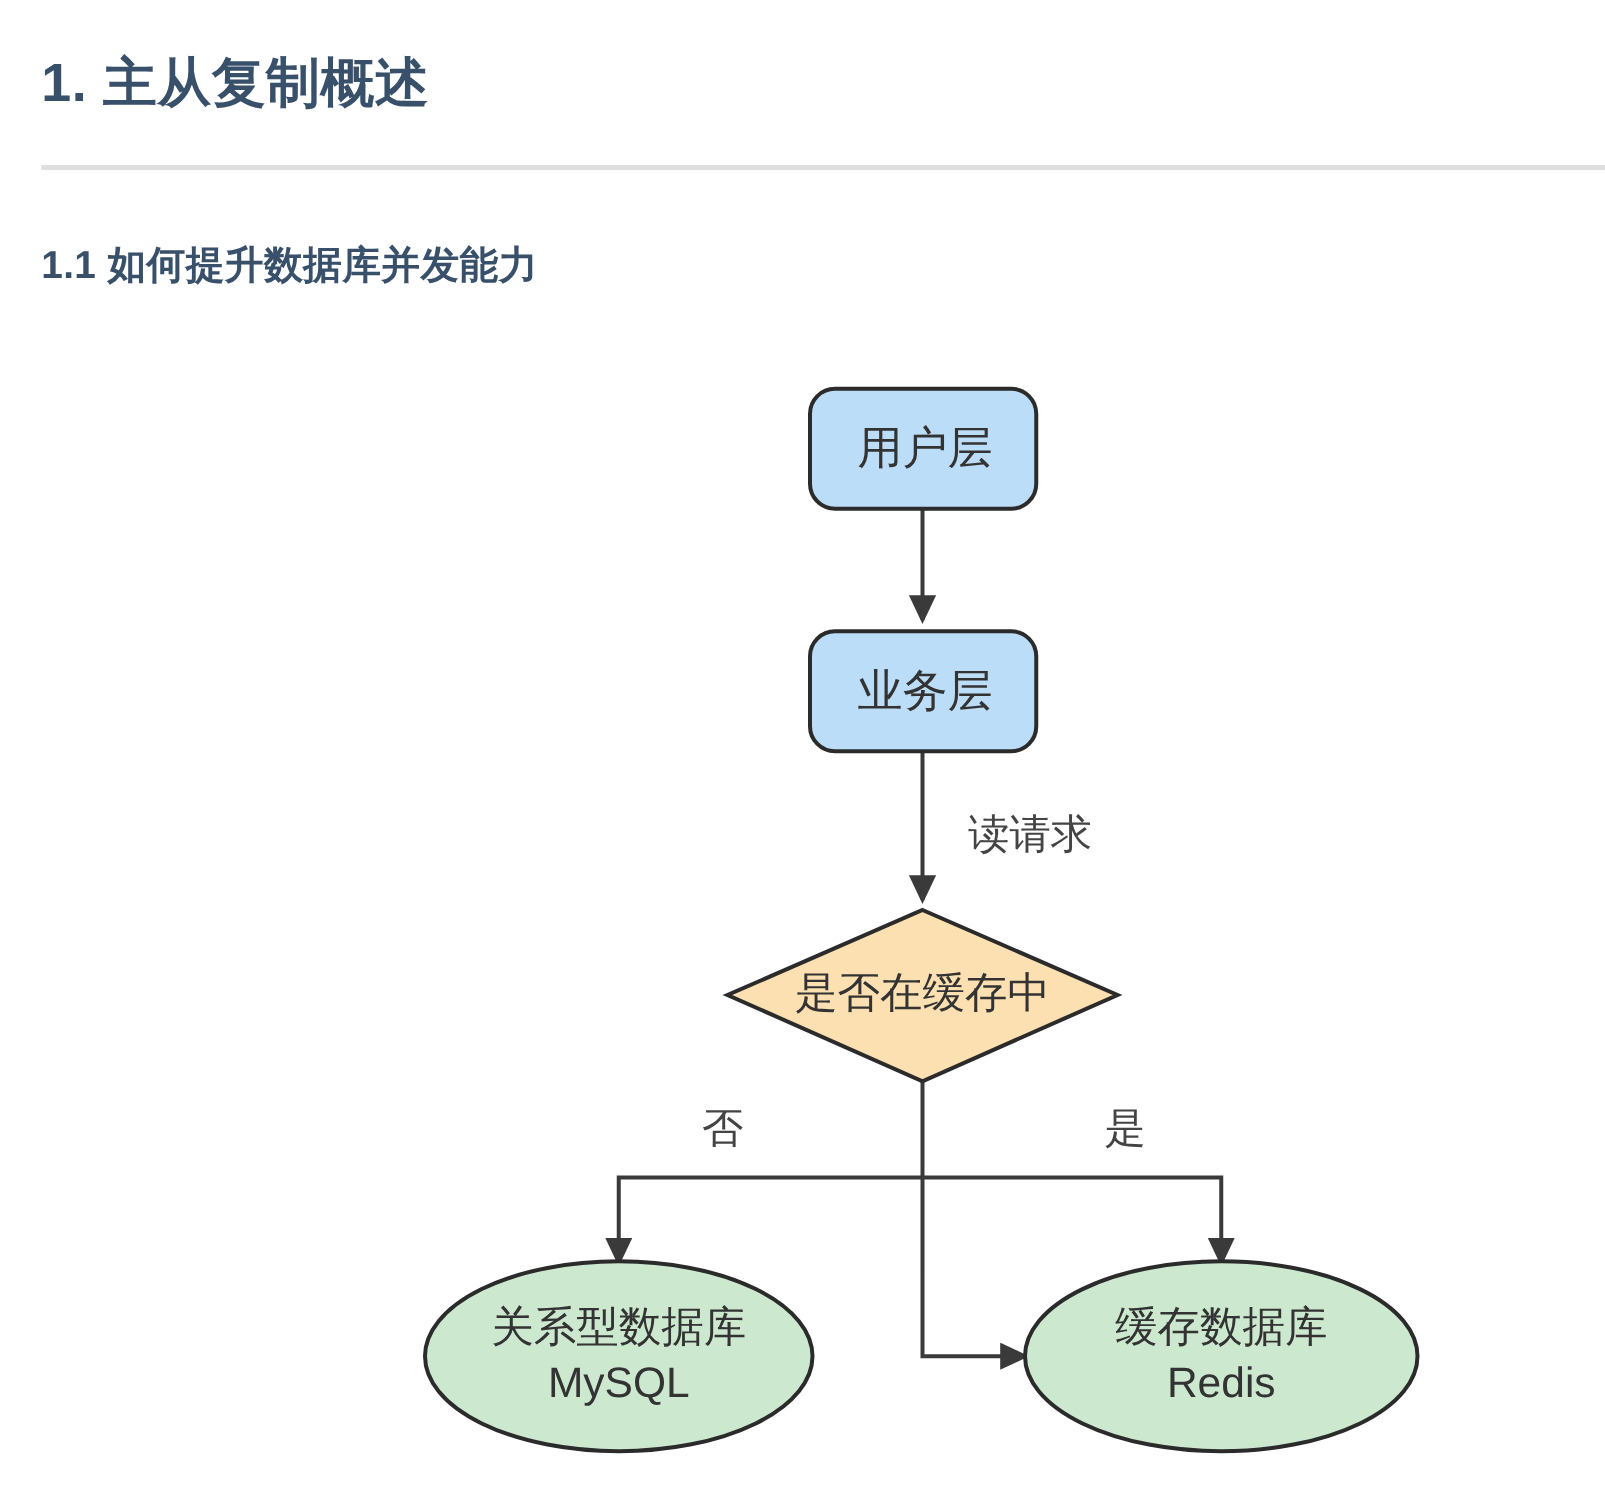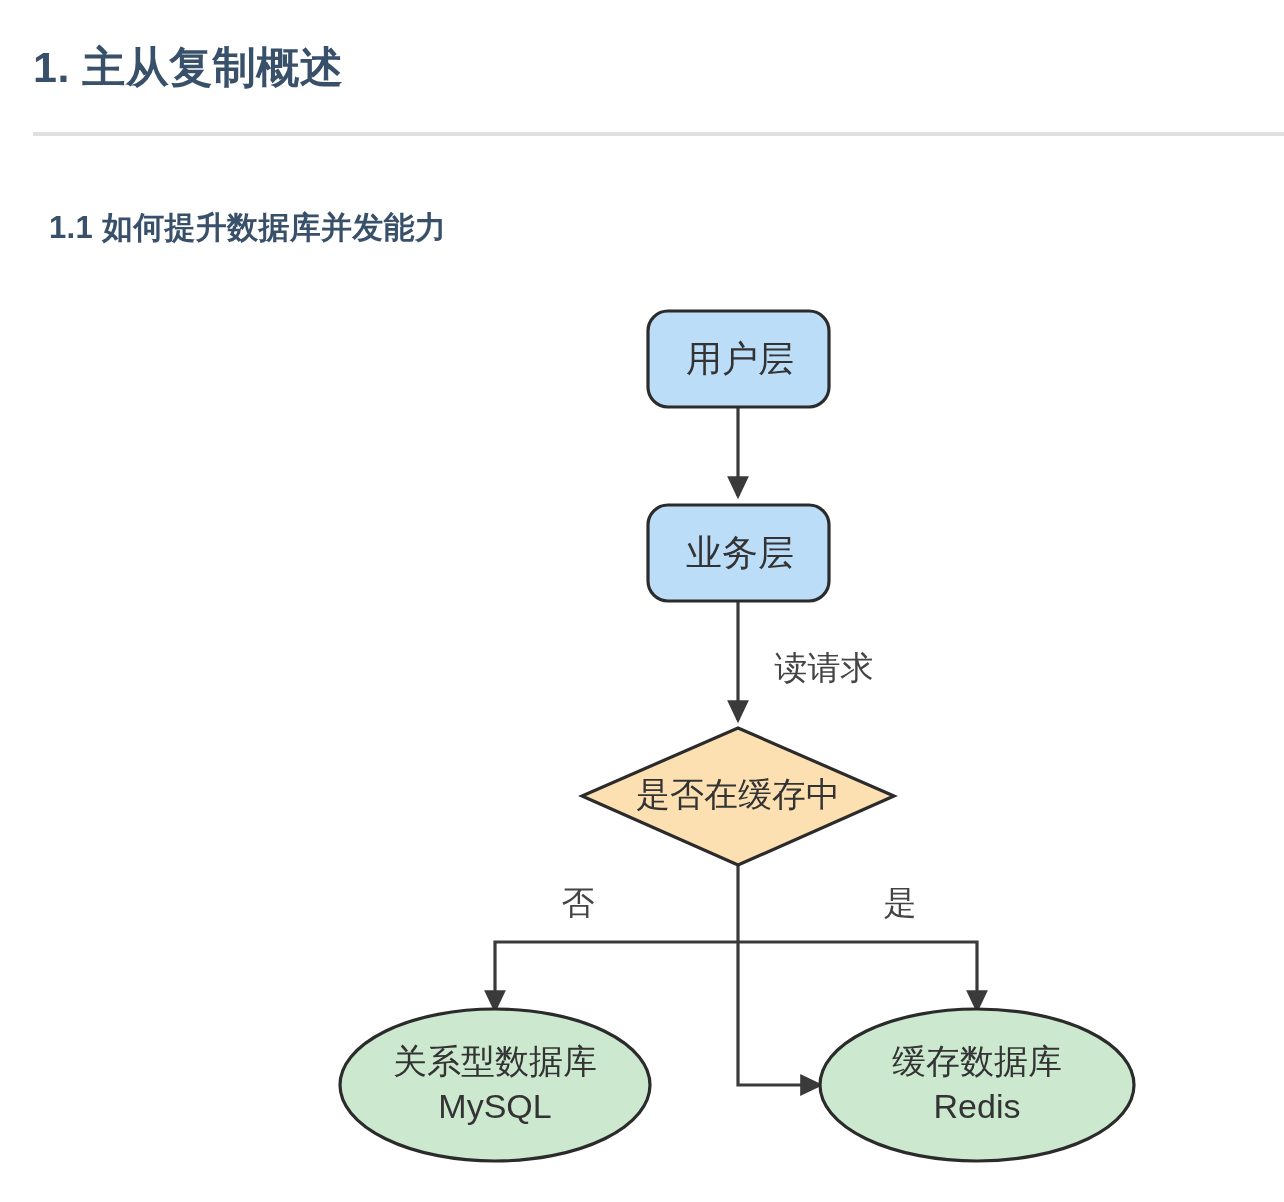--- a/index.html
+++ b/index.html
@@ -46,21 +46,21 @@
     height: 4px;
     background: #dfdfdf;
   }
   .h2-wrap {
     position: absolute;
     left: 33px;
     top: 193px;
     width: 1230px;
   }
   .h2 {
-    margin: 16px;
+    margin: 0;
     font-size: 31px;
     line-height: 1.25;
     font-weight: bold;
     color: #38506a;
     letter-spacing: 0.3px;
     white-space: nowrap;
   }
 
   
   .diagram {

